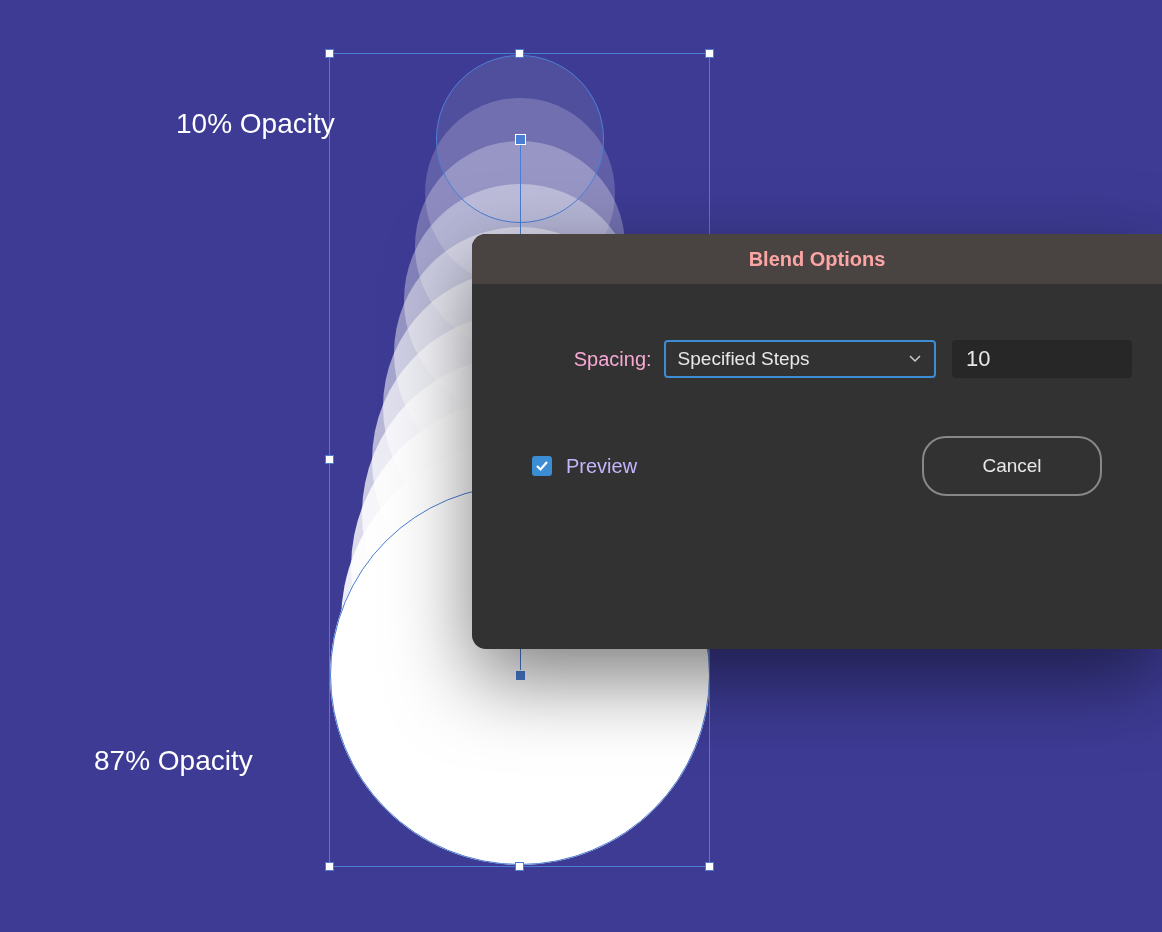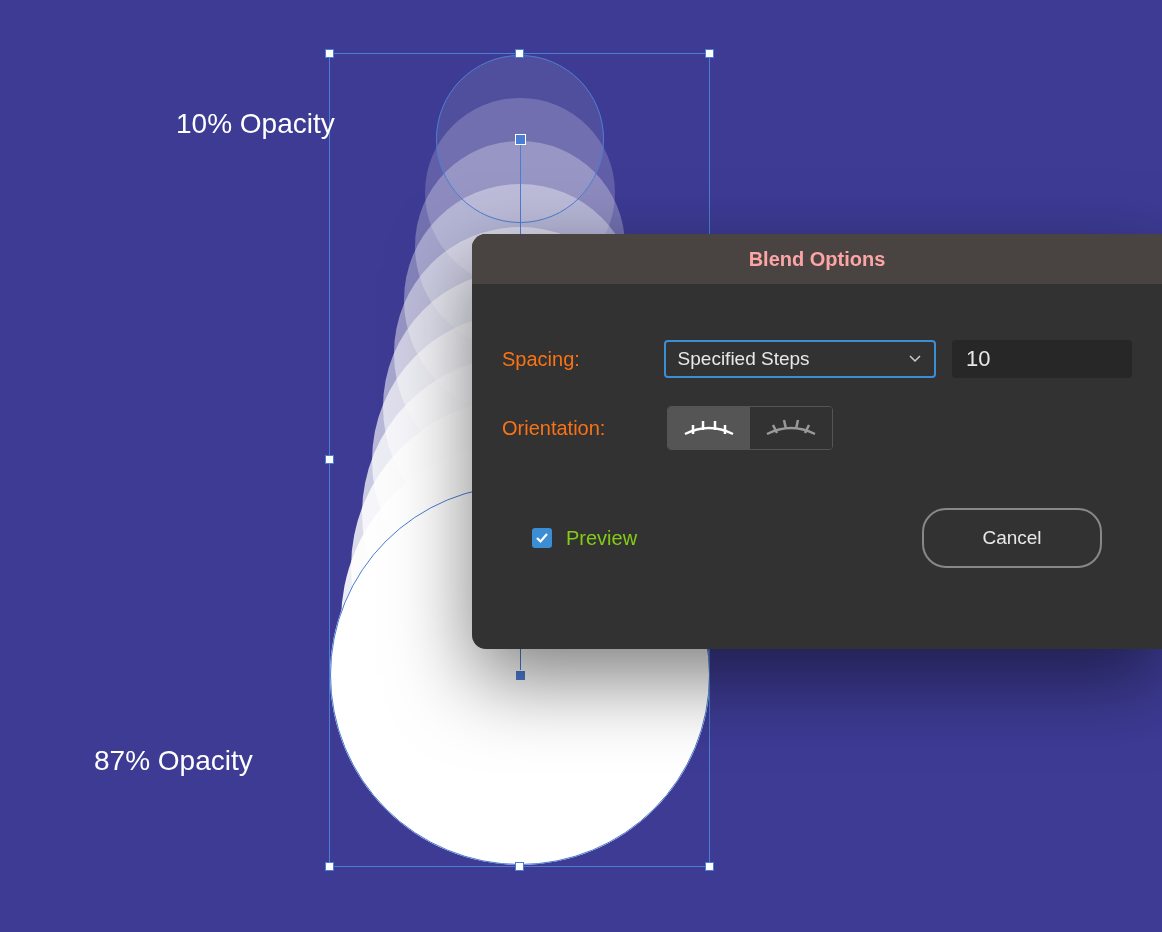--- a/index.html
+++ b/index.html
@@ -107,24 +107,24 @@
       padding: 56px 30px 30px 30px;
     }
     
     .form-row {
       display: flex;
       align-items: center;
       margin-bottom: 28px;
     }
     
     .form-label {
-      color: #f97316;
+      color: #f9a8d4;
       font-size: 20px;
       width: 165px;
-      text-align: left;
+      text-align: right;
       padding-right: 12px;
     }
     
     .dropdown {
       position: relative;
       width: 278px;
       height: 38px;
       background: #323232;
       border: 2px solid #3b8dd4;
       border-radius: 4px;
@@ -201,21 +201,21 @@
       height: 20px;
       background: #3b8dd4;
       border-radius: 3px;
       display: flex;
       align-items: center;
       justify-content: center;
       cursor: pointer;
     }
     
     .checkbox-label {
-      color: #84cc16;
+      color: #c4b5fd;
       font-size: 20px;
     }
     
     .btn {
       height: 60px;
       border: 2px solid #888;
       background: transparent;
       color: #e8e8e8;
       font-size: 19px;
       border-radius: 24px;
@@ -283,43 +283,20 @@
         <span class="dropdown-text">Specified Steps</span>
         <span class="dropdown-chevron">
           <svg width="12" height="8" viewBox="0 0 12 8">
               <path d="M1 1 L6 6 L11 1" stroke="#ccc" stroke-width="1.5" fill="none"></path>
             </svg>
         </span>
       </div>
       <input class="num-input" value="10" style="">
     </div>
 
-    <div class="form-row">
-      <div class="form-label">Orientation:</div>
-      <div class="orientation-group">
-        <div class="orient-btn active">
-          <svg width="56" height="28" viewBox="0 0 56 28">
-            <path d="M4 20 Q28 8 52 20" stroke="white" stroke-width="2.5" fill="none"></path>
-            <line x1="12" y1="11" x2="12" y2="20" stroke="white" stroke-width="2.5"></line>
-            <line x1="22" y1="7" x2="22" y2="16" stroke="white" stroke-width="2.5"></line>
-            <line x1="34" y1="7" x2="34" y2="16" stroke="white" stroke-width="2.5"></line>
-            <line x1="44" y1="11" x2="44" y2="20" stroke="white" stroke-width="2.5"></line>
-          </svg>
-        </div>
-        <div class="orient-btn">
-          <svg width="56" height="28" viewBox="0 0 56 28">
-            <path d="M4 20 Q28 8 52 20" stroke="#999" stroke-width="2.5" fill="none"></path>
-            <line x1="10" y1="11" x2="14" y2="19" stroke="#999" stroke-width="2.5"></line>
-            <line x1="21" y1="6" x2="23" y2="15" stroke="#999" stroke-width="2.5"></line>
-            <line x1="35" y1="6" x2="33" y2="15" stroke="#999" stroke-width="2.5"></line>
-            <line x1="46" y1="11" x2="42" y2="19" stroke="#999" stroke-width="2.5"></line>
-          </svg>
-        </div>
-      </div>
-    </div>
 
     <div class="dialog-footer">
       <div class="checkbox-group">
         <div class="checkbox">
           <svg width="14" height="14" viewBox="0 0 14 14">
               <path d="M2 7 L5.5 10.5 L12 3" stroke="white" stroke-width="2.2" fill="none"></path>
             </svg>
         </div>
         <span class="checkbox-label">Preview</span>
       </div>

